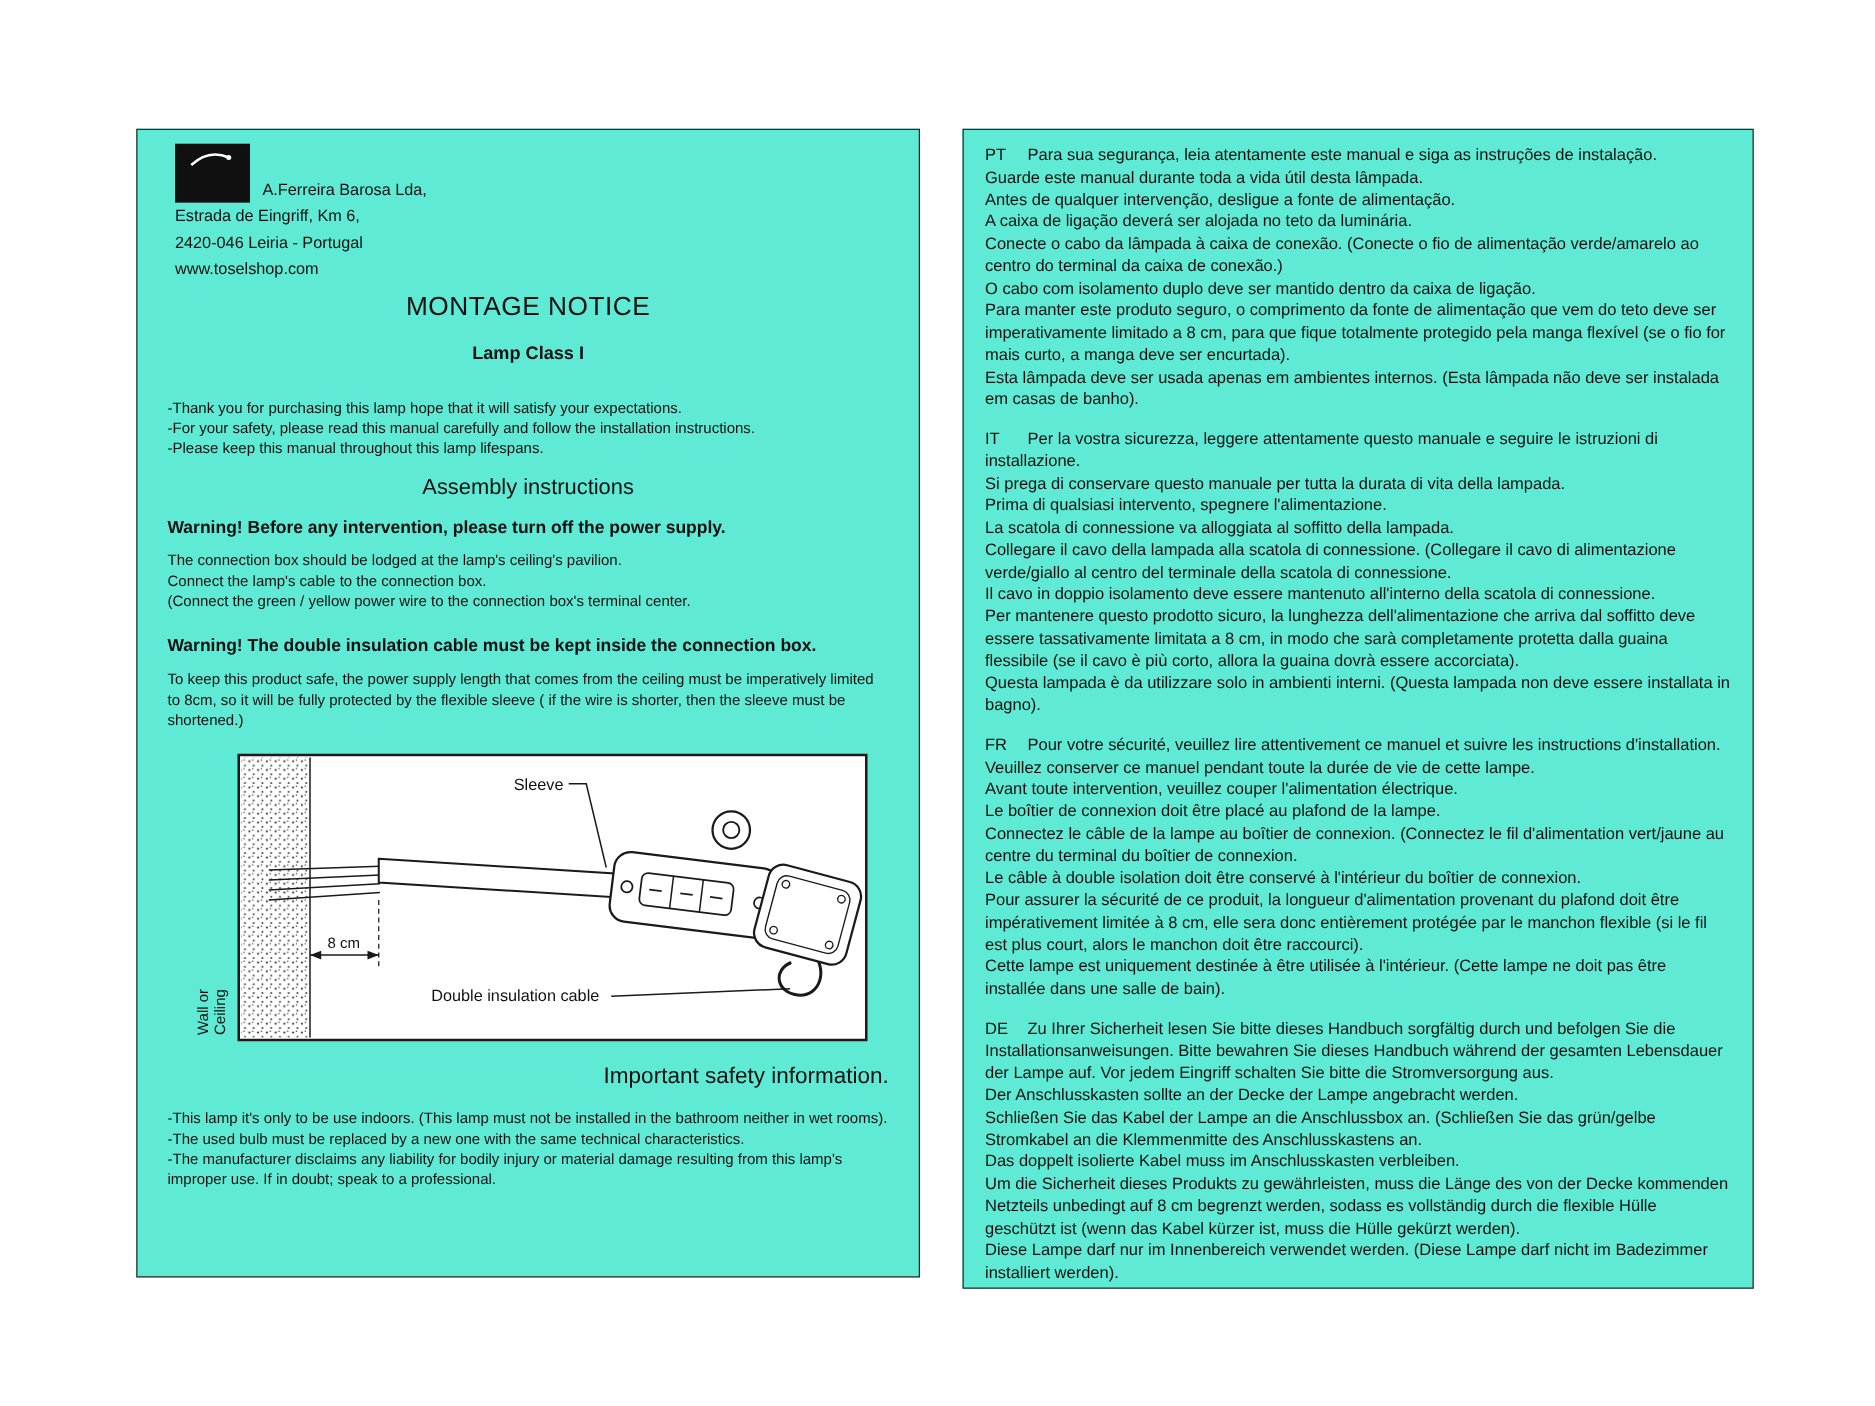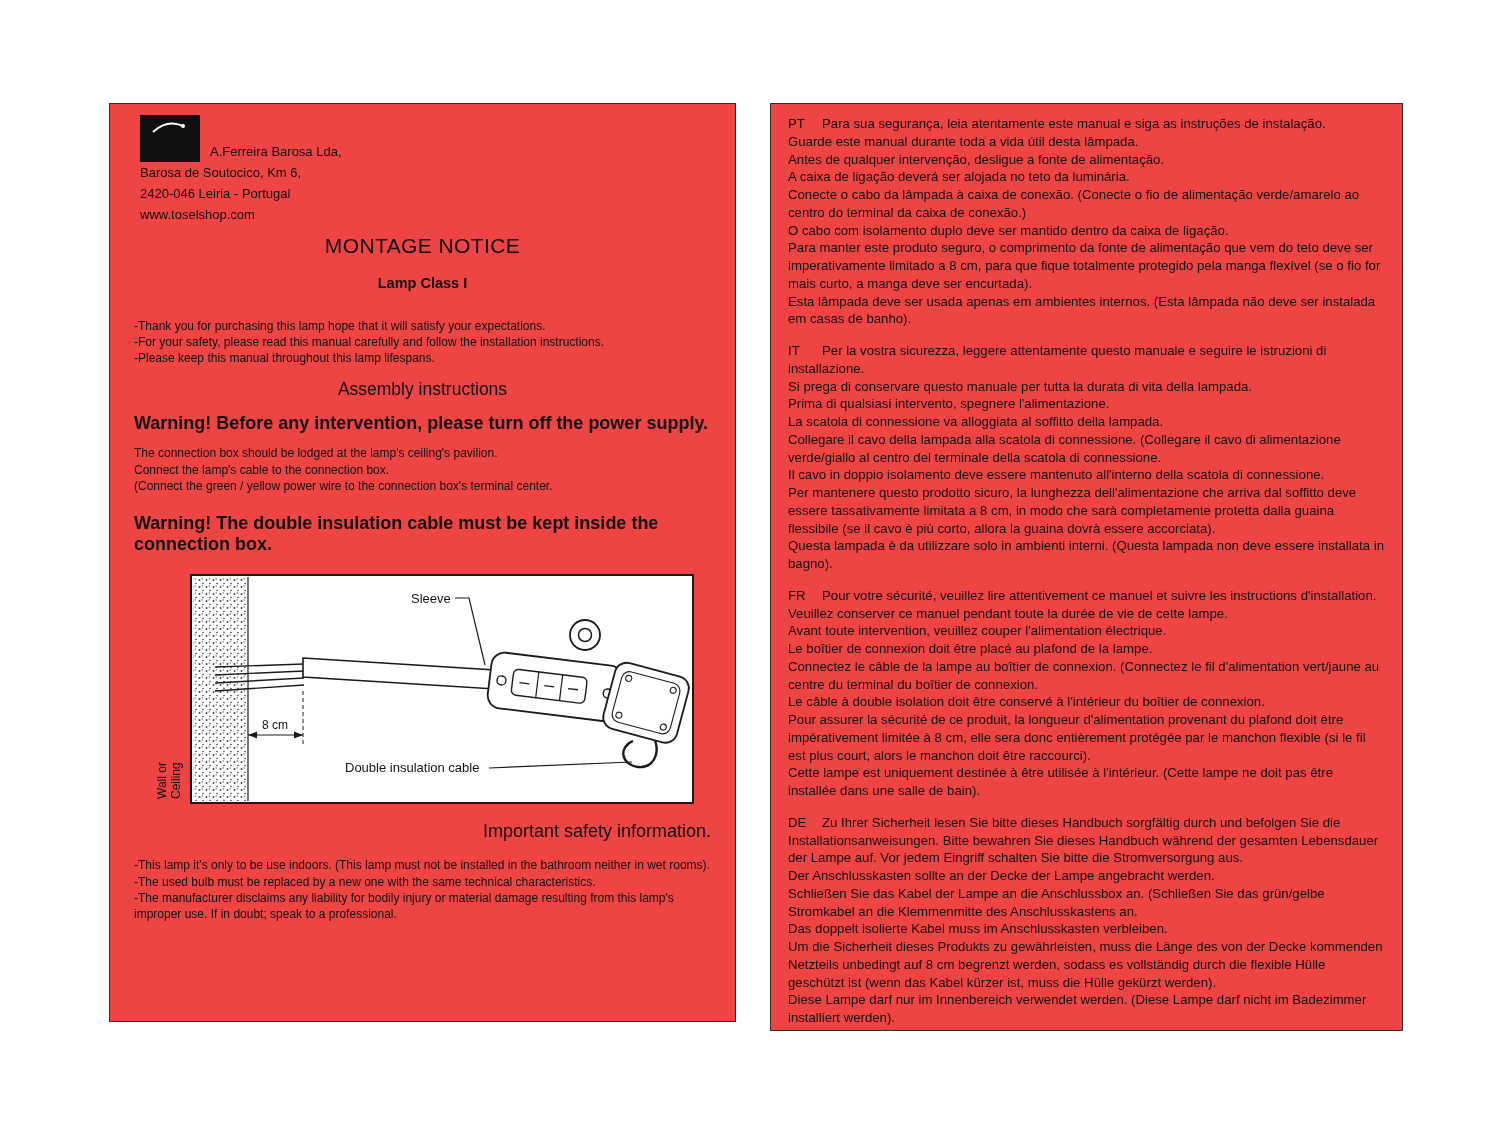--- a/index.html
+++ b/index.html
@@ -2,36 +2,36 @@
 <html><head>
 <meta charset="utf-8">
 <style>
   * { margin:0; padding:0; box-sizing:border-box; }
   html, body {
     width:1500px; height:1125px; background:#ffffff;
     font-family:"Liberation Sans", sans-serif; color:#111;
   }
   body { position:relative; }
   .page {
-    position:absolute; background:#ef4444; border:1.5px solid #2b2b2b; overflow:hidden;
+    position:absolute; background:#5eead4; border:1.5px solid #2b2b2b; overflow:hidden;
   }
   .left-page  { left:109px;  top:103px; width:627px; height:919px; padding:11px 24px 10px 24px; }
   .right-page { left:770px; top:103px; width:633px; height:928px; padding:11px 17px 10px 17px; }
 
   
   .logo-row { display:flex; align-items:flex-end; gap:10px; margin-left:6px; }
   .logo-box { width:60px; height:47px; background:#101010; flex:0 0 auto; }
   .addr { font-size:13px; line-height:1.45; }
   .addr-below { margin-left:6px; font-size:13px; line-height:1.45; margin-top:2px; }
   .title { text-align:center; font-size:21px; letter-spacing:0.4px; margin-top:9px; font-weight:400; }
   .subtitle { text-align:center; font-size:14.5px; font-weight:700; margin-top:17px; }
   .body-text { font-size:12px; line-height:1.36; white-space:pre-line; }
   .intro { margin-top:27px; }
   .section-heading { text-align:center; font-size:17.5px; font-weight:400; margin-top:13px; }
-  .warning { font-size:18px; font-weight:700; margin-top:13px; white-space:pre-line; }
+  .warning { font-size:14px; font-weight:700; margin-top:13px; white-space:pre-line; }
   .para { margin-top:11px; }
   .warning2 { margin-top:19px; }
   .diagram-wrap { margin-top:16px; display:flex; justify-content:center; }
   .safety-heading { text-align:right; font-size:18px; font-weight:400; margin-top:14px; }
   .safety { margin-top:15px; }
 
   
   .lang-section { font-size:13.2px; line-height:1.345; margin-bottom:14px; }
   .lang-code { display:inline-block; min-width:34px; }
   .lang-text { white-space:pre-line; }
@@ -47,41 +47,42 @@
     <div class="logo-box">
       <svg width="60" height="47" viewBox="0 0 60 47">
         <rect x="0" y="0" width="60" height="47" fill="#101010"></rect>
         <path d="M13 17 Q27 4 43 11" stroke="#ffffff" stroke-width="2" fill="none"></path>
         <circle cx="43" cy="11" r="2" fill="#ffffff"></circle>
         <text x="11" y="38" font-size="15" fill="#ffffff">Tosel</text>
       </svg>
     </div>
     <div class="addr">A.Ferreira Barosa Lda,</div>
   </div>
-  <div class="addr-below">Barosa de Soutocico, Km 6,</div>
+  <div class="addr-below">Estrada de Eingriff, Km 6,</div>
   <div class="addr-below">2420-046 Leiria - Portugal</div>
   <div class="addr-below">www.toselshop.com</div>
 
   <div class="title">MONTAGE NOTICE</div>
   <div class="subtitle">Lamp Class I</div>
 
   <div class="body-text intro">-Thank you for purchasing this lamp hope that it will satisfy your expectations.
 -For your safety, please read this manual carefully and follow the installation instructions.
 -Please keep this manual throughout this lamp lifespans.</div>
 
   <div class="section-heading">Assembly instructions</div>
 
   <div class="warning">Warning! Before any intervention, please turn off the power supply.</div>
 
   <div class="body-text para">The connection box should be lodged at the lamp's ceiling's pavilion.
 Connect the lamp's cable to the connection box.
 (Connect the green / yellow power wire to the connection box's terminal center.</div>
 
   <div class="warning warning2">Warning! The double insulation cable must be kept inside the connection box.</div>
 
+  <div class="body-text para">To keep this product safe, the power supply length that comes from the ceiling must be imperatively limited to 8cm, so it will be fully protected by the flexible sleeve ( if the wire is shorter, then the sleeve must be shortened.)</div>
 
   <div class="diagram-wrap">
     <svg width="548" height="236" viewBox="0 0 548 236">
       <defs>
         <pattern id="stipple" width="7" height="7" patternUnits="userSpaceOnUse">
           <circle cx="1.5" cy="2" r="0.9" fill="#3d3d3d"></circle>
           <circle cx="5" cy="5.5" r="0.8" fill="#3d3d3d"></circle>
           <circle cx="4.2" cy="0.9" r="0.6" fill="#3d3d3d"></circle>
         </pattern>
       </defs>

